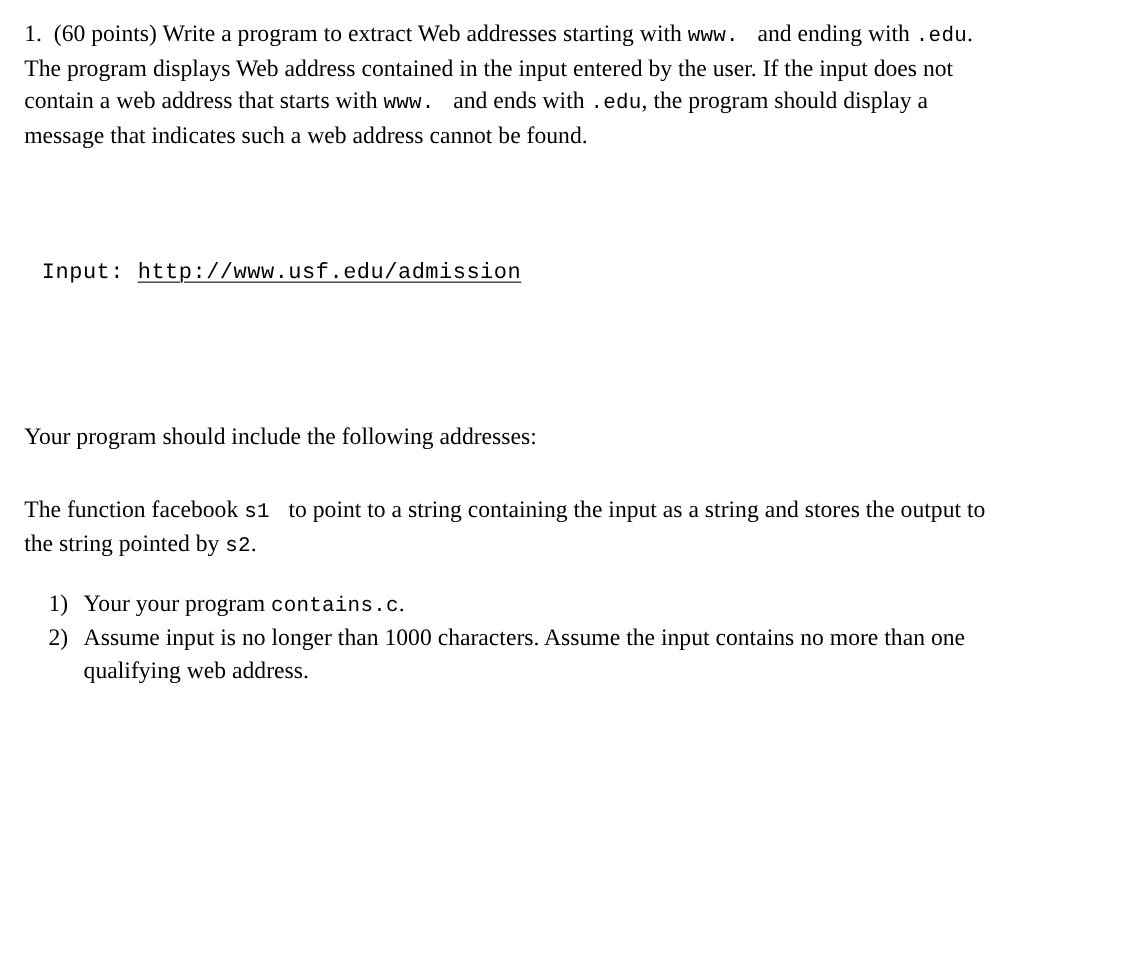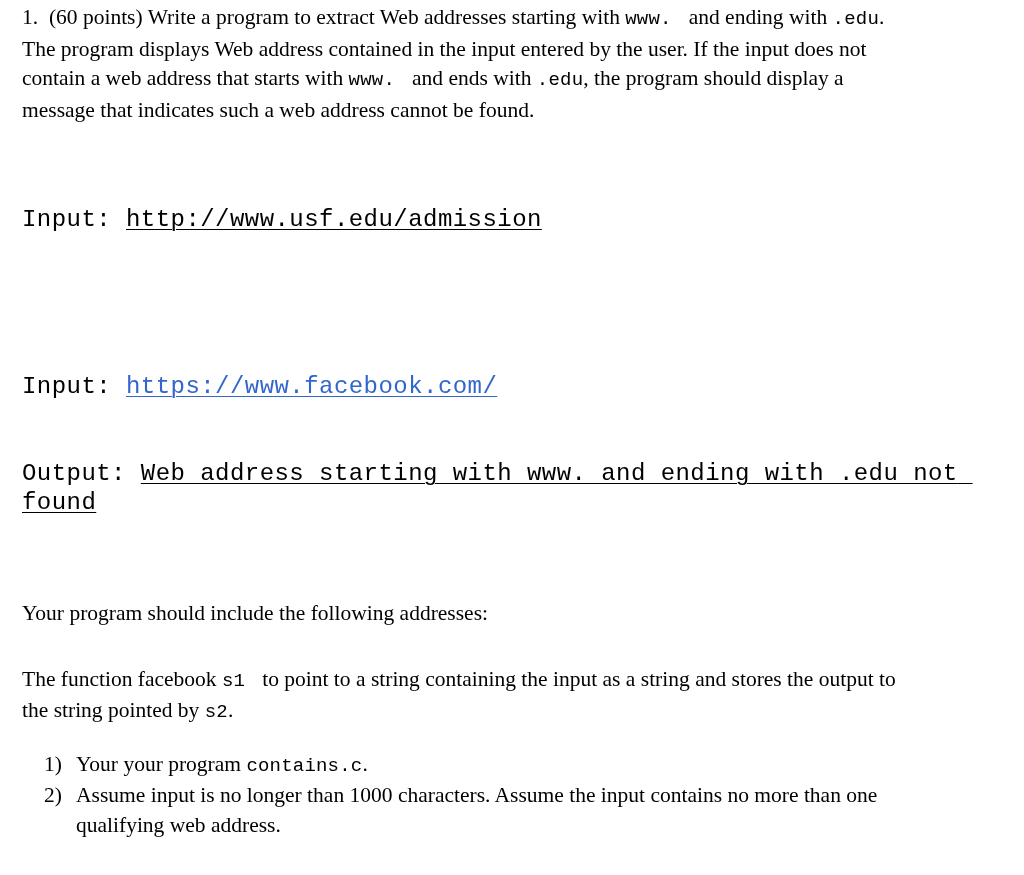--- a/index.html
+++ b/index.html
@@ -15,21 +15,21 @@
     color: #000000;
     font-family: "Liberation Serif", "DejaVu Serif", serif;
     -webkit-font-smoothing: antialiased;
   }
 
   .page {
     position: relative;
     width: 1024px;
     height: 875px;
     box-sizing: border-box;
-    padding: 3px 10px 0 22px;
+    padding: 16px 10px 0 22px;
   }
 
   
   .prose {
     font-family: "Liberation Serif", "DejaVu Serif", serif;
     font-size: 21.5px;
     line-height: 29.5px;
     color: #000;
     text-align: left;
   }
@@ -48,26 +48,26 @@
     font-size: 19px;
     letter-spacing: 0.2px;
   }
   .mono-sp::after {
     content: "\00a0";
   }
 
   
   .code {
     font-family: "Liberation Mono", "DejaVu Sans Mono", monospace;
-    font-size: 24px;
+    font-size: 20px;
     line-height: 29px;
     letter-spacing: 0.45px;
     color: #000;
     white-space: pre-wrap;
-    margin: 0;
+    margin: 16px;
   }
   .code-line {
     display: block;
     white-space: pre-wrap;
   }
   .u-black {
     text-decoration: underline;
     text-decoration-thickness: 1px;
     text-underline-offset: 3px;
     color: #000;
@@ -115,24 +115,20 @@
   <p class="prose prose-intro"><span>1.</span><span>&nbsp; </span><span>(60 points)</span><span> </span><span>Write a program to extract Web addresses starting with </span><span class="mono mono-sp">www.</span><span> and ending with </span><span class="mono">.edu</span><span>. The program displays Web address contained in the input entered by the user. If the input does not contain a web address that starts with </span><span class="mono mono-sp">www.</span><span> and ends with </span><span class="mono">.edu</span><span>, the program should display a message that indicates such a web address cannot be found.</span></p>
 
   <div class="gap-md"></div>
 
   <div class="code">
     <span class="code-line"><span>Input:</span><span> </span><span class="u-black">http://www.usf.edu/admission</span></span>
   </div>
 
   <div class="gap-md"></div>
 
-  <div class="code">
-    <span class="code-line"><span>Input:</span><span> </span><span class="u-link">https://www.facebook.com/</span></span>
-    <span class="code-line"><span>Output:</span><span> </span><span class="u-black">Web address starting with www. and ending with .edu not found</span></span>
-  </div>
 
   <div class="gap-lg"></div>
 
   <p class="prose prose-block">Your program should include the following addresses:</p>
 
   <div class="gap-sm"></div>
 
 
   <div class="gap-sm"></div>
 

